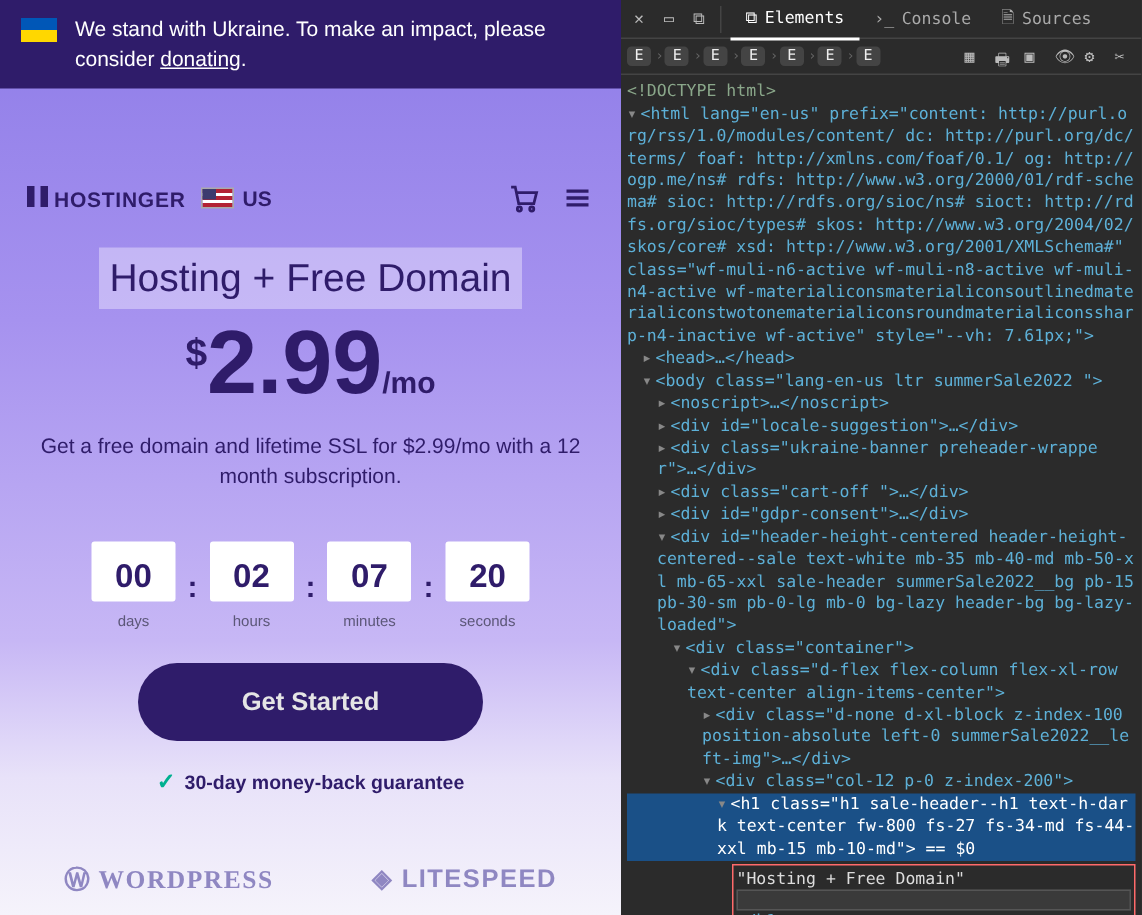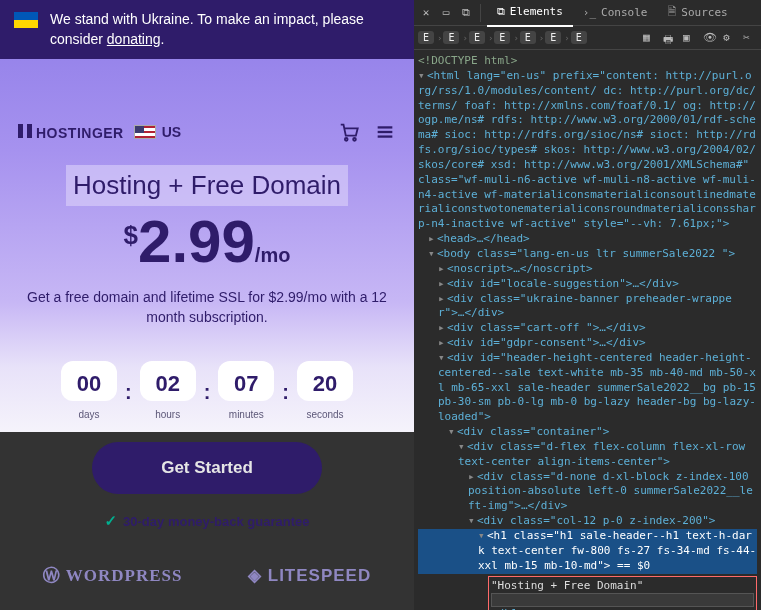--- a/index.html
+++ b/index.html
@@ -1,19 +1,19 @@
 <!DOCTYPE html>
 <html><head>
 <meta charset="utf-8">
 <style>
 * { margin: 0; padding: 0; box-sizing: border-box; }
 body { font-family: -apple-system, BlinkMacSystemFont, "Segoe UI", Arial, sans-serif; display: flex; width: 761px; height: 610px; overflow: hidden; background: #333; }
 
 
-.website { width: 414px; height: 432px; background: linear-gradient(180deg, #8e7ce8 0%, #a692ef 35%, #c7b7f5 70%, #e8e2f9 85%, #f5f3fb 100%); display: flex; flex-direction: column; color: #2f1c6a; }
+.website { width: 414px; height: 610px; background: linear-gradient(180deg, #8e7ce8 0%, #a692ef 35%, #c7b7f5 70%, #e8e2f9 85%, #f5f3fb 100%); display: flex; flex-direction: column; color: #2f1c6a; }
 .banner { background: #2f1c6a; color: #fff; display: flex; align-items: flex-start; padding: 10px 14px; font-size: 14px; line-height: 1.4; }
 .flag-uk { width: 24px; height: 16px; background: linear-gradient(to bottom, #0057b7 50%, #ffd700 50%); margin-right: 12px; margin-top: 2px; flex-shrink: 0; }
 .banner-text a { color: #fff; text-decoration: underline; }
 .header { display: flex; align-items: center; padding: 14px 18px; margin-top: 48px; }
 .logo { font-weight: 800; font-size: 14px; letter-spacing: 0.5px; color: #2f1c6a; }
 .logo-icon { display:inline-block; width:14px; height:14px; margin-right:4px; position:relative; }
 .logo-icon::before, .logo-icon::after { content:''; position:absolute; width:5px; height:14px; background:#2f1c6a; }
 .logo-icon::before { left:0; } .logo-icon::after { right:0; }
 .flag-us { width: 22px; height: 14px; margin-left: 10px; background: linear-gradient(to bottom, #b22234 0, #b22234 20%, #fff 20%, #fff 40%, #b22234 40%, #b22234 60%, #fff 60%, #fff 80%, #b22234 80%); position: relative; border:1px solid #aaa; }
 .flag-us::before { content:''; position:absolute; top:0; left:0; width:9px; height:7px; background:#3c3b6e; }
@@ -21,29 +21,29 @@
 .header-spacer { flex: 1; }
 .cart-icon, .menu-icon { width: 22px; height: 22px; margin-left: 14px; cursor: pointer; }
 .main { text-align: center; padding: 8px 22px 20px; flex: 1; display: flex; flex-direction: column; }
 .headline { background: rgba(220,210,250,0.6); display: inline-block; margin: 0 auto 6px; padding: 5px 7px; font-size: 26px; font-weight: 400; color: #2f1c6a; }
 .price-row { display: flex; justify-content: center; align-items: baseline; font-weight: 800; color: #2f1c6a; margin-bottom: 16px; }
 .price-dollar { font-size: 26px; position: relative; top: -18px; }
 .price-num { font-size: 60px; line-height: 1; }
 .price-mo { font-size: 20px; font-weight: 700; }
 .subtitle { font-size: 14px; color: #2f1c6a; margin-bottom: 34px; line-height: 1.4; }
 .countdown { display: flex; justify-content: center; gap: 8px; margin-bottom: 22px; }
-.cd-box { background: #fff; border-radius: 12px; width: 56px; padding: 10px 0 4px; }
+.cd-box { background: #fff; border-radius: 2px; width: 56px; padding: 10px 0 4px; }
 .cd-num { font-size: 22px; font-weight: 700; color: #2f1c6a; }
 .cd-label { font-size: 10px; color: #5c5778; margin-top: 8px; }
 .cd-col { display: flex; flex-direction: column; align-items: center; }
 .cd-sep { font-size: 20px; font-weight: 700; color: #2f1c6a; align-self: center; padding-top: 4px; }
 .cta { background: #2f1c6a; color: #e5e5e5; border: none; border-radius: 32px; font-size: 17px; font-weight: 700; padding: 16px 0; width: 230px; margin: 0 auto 18px; cursor: pointer; }
 .guarantee { font-size: 13px; color: #2f1c6a; font-weight: 600; display:flex; align-items:center; justify-content:center; gap:6px;}
 .chk { color: #00b090; font-weight:800; font-size:15px; }
-.logos { display: flex; justify-content: space-around; align-items: center; padding: 14px 10px 1px; color: #8f87c2; font-size: 17px; font-weight: 600; letter-spacing: 1px; }
+.logos { display: flex; justify-content: space-around; align-items: flex-start; padding: 14px 10px 12px; color: #8f87c2; font-size: 17px; font-weight: 600; letter-spacing: 1px; }
 .wp { font-family: Georgia, serif; }
 
 
 .devtools { flex: 1; background: #2b2b2b; color: #aaa; font-family: Menlo, Consolas, monospace; font-size: 11px; display: flex; flex-direction: column; }
 .dt-top { display: flex; align-items: center; height: 26px; border-bottom: 1px solid #444; padding: 0 4px; gap: 4px; }
 .dt-ic { width: 16px; height: 16px; display: flex; align-items: center; justify-content: center; color: #bbb; }
 .dt-sep { width:1px; height:18px; background:#444; margin:0 2px; }
 .dt-tabs { display: flex; gap: 0; }
 .dt-tab { padding: 5px 10px; font-size: 11px; color: #aaa; cursor:pointer; display:flex; align-items:center; gap:5px; }
 .dt-tab.active { color: #fff; border-bottom: 2px solid #fff; }

